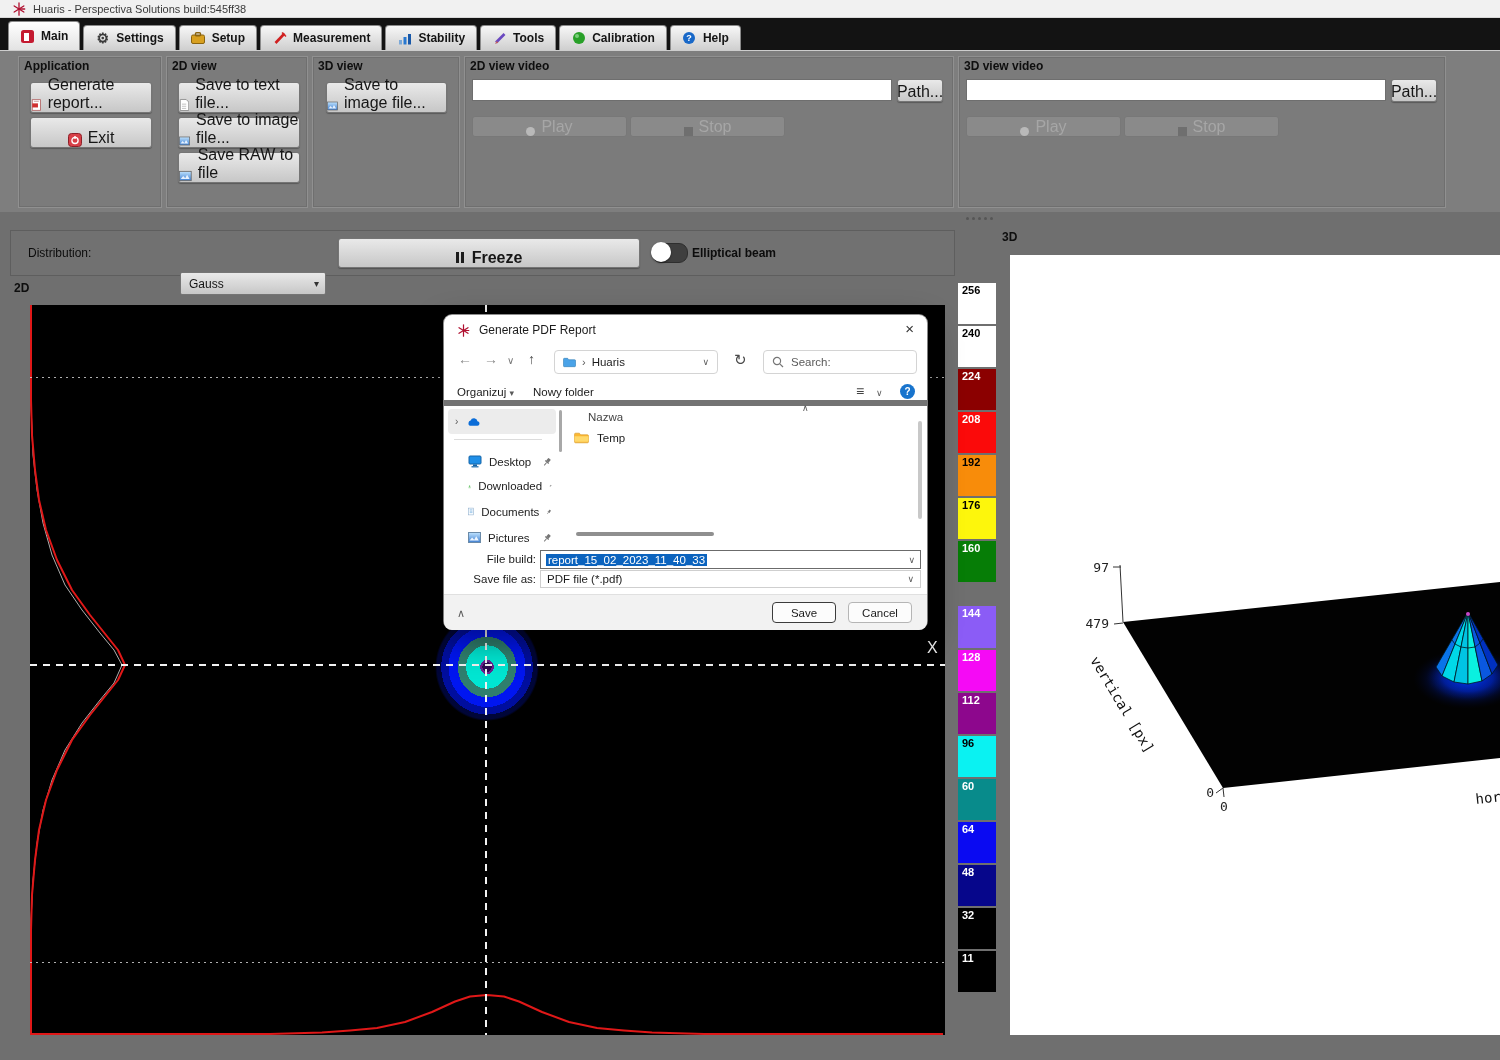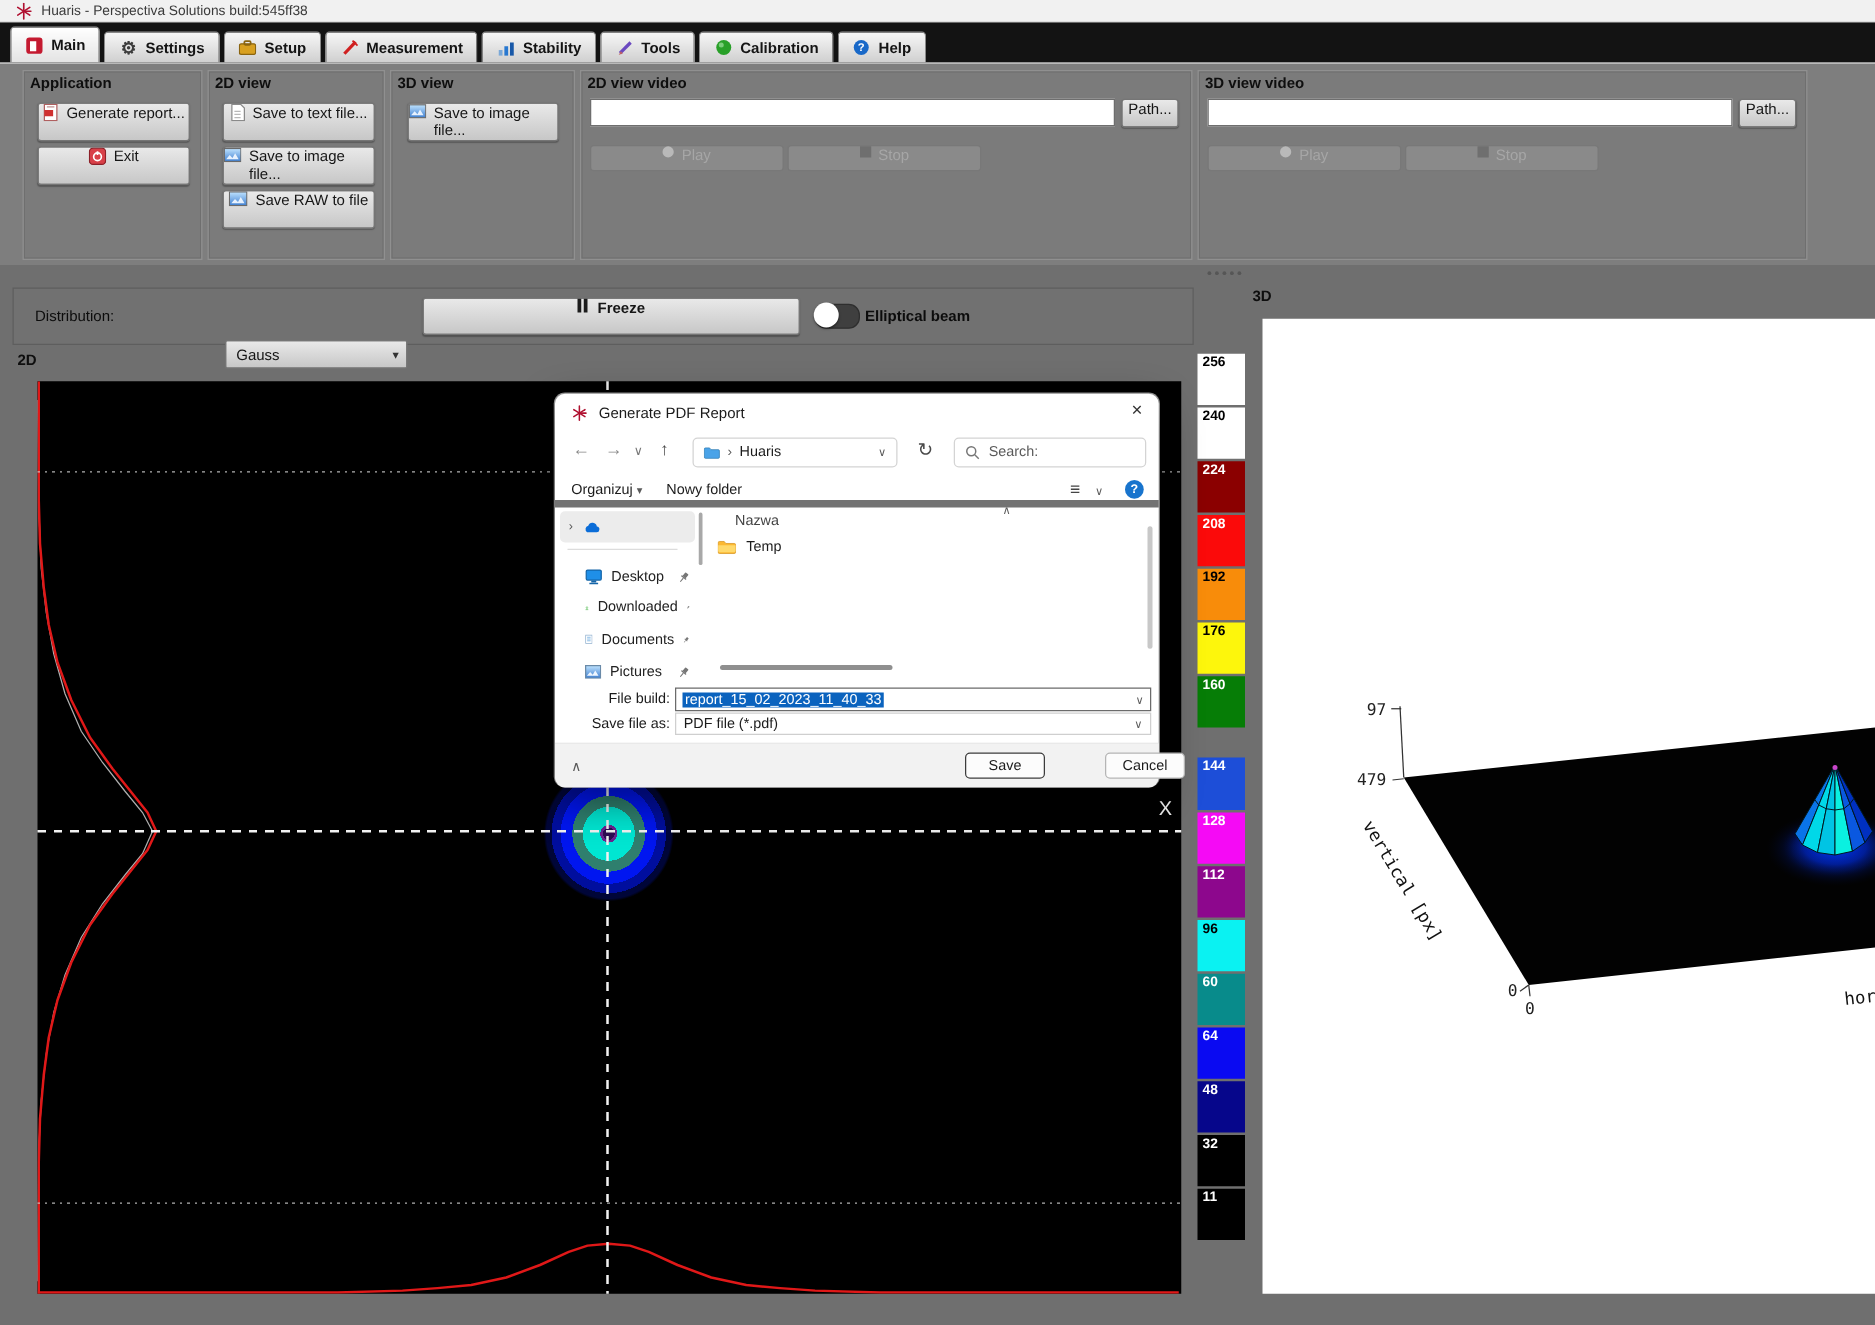--- a/index.html
+++ b/index.html
@@ -15,23 +15,23 @@
   .tab{height:24px;display:flex;align-items:center;gap:6px;padding:0 11px;
        background:linear-gradient(#f7f7f7,#cfcfcf);border:1px solid #8a8a8a;border-bottom:none;
        border-radius:4px 4px 0 0;margin-right:3px;font-size:12px;font-weight:bold;color:#141414;}
   .tab.active{height:28px;background:linear-gradient(#ffffff,#e3e3e3);}
   .tabicon{width:15px;height:15px;display:inline-flex;align-items:center;justify-content:center;}
   
   .toolstrip{position:absolute;left:0;top:50px;width:1500px;height:162px;background:#7e7e7e;
              border-top:1px solid #cdcdcd;box-sizing:border-box;}
   .group{position:absolute;background:#7b7b7b;border:1px solid #909090;box-shadow:inset 0 0 0 1px rgba(90,90,90,.35);}
   .gtitle{position:absolute;top:2px;left:5px;font-size:12px;font-weight:bold;color:#0e0e0e;}
-  .btn{position:absolute;display:flex;align-items:flex-start;justify-content:center;gap:6px;
+  .btn{position:absolute;display:flex;align-items:flex-end;justify-content:center;gap:6px;
        background:linear-gradient(#e9e9e9,#c7c7c7);border:1px solid #757575;border-radius:3px;
-       font-size:12px;color:#161616;box-shadow:0 1px 1px rgba(0,0,0,.28);cursor:default;}
+       font-size:16px;color:#161616;box-shadow:0 1px 1px rgba(0,0,0,.28);cursor:default;}
   .btn.disabled{background:#8a8a8a;border-color:#787878;color:#a6a6a6;box-shadow:none;}
   .tinput{position:absolute;background:#ffffff;border:1px solid #6e6e6e;}
   
   .ctrlbar{position:absolute;left:10px;top:230px;width:945px;height:46px;background:#717171;
            border:1px solid #5e5e5e;box-sizing:border-box;}
   .dropdown{position:absolute;display:flex;align-items:center;background:linear-gradient(#e9e9e9,#c7c7c7);
             border:1px solid #757575;border-radius:2px;font-size:12px;color:#141414;padding-left:8px;box-sizing:border-box;}
   .dropdown .dd-arrow{position:absolute;right:6px;color:#333;font-size:10px;}
   .toggle{position:absolute;width:34px;height:18px;background:#3f3f3f;border-radius:9px;border:1px solid #2e2e2e;}
   .knob{position:absolute;left:-2px;top:-2px;width:20px;height:20px;border-radius:50%;background:#ffffff;
@@ -328,21 +328,21 @@
       </div>
       <div class="cb-seg" style="background: rgb(248, 140, 10);">
         <span style="color: rgb(0, 0, 0);">192</span>
       </div>
       <div class="cb-seg" style="background: rgb(253, 246, 12);">
         <span style="color: rgb(0, 0, 0);">176</span>
       </div>
       <div class="cb-seg" style="background: rgb(6, 125, 6);">
         <span style="color: rgb(255, 255, 255);">160</span>
       </div>
-      <div class="cb-seg" style="background: #1d4ed8; margin-top: 22px;">
+      <div class="cb-seg" style="background: #8b5cf6; margin-top: 22px;">
         <span style="color: rgb(255, 255, 255);">144</span>
       </div>
       <div class="cb-seg" style="background: rgb(245, 10, 245);">
         <span style="color: rgb(255, 255, 255);">128</span>
       </div>
       <div class="cb-seg" style="background: rgb(141, 7, 141);">
         <span style="color: rgb(255, 255, 255);">112</span>
       </div>
       <div class="cb-seg" style="background: rgb(10, 242, 242);">
         <span style="color: rgb(0, 0, 0);">96</span>
@@ -548,19 +548,19 @@
     <div class="combo" style="left:96px;top:255px;width:381px;height:18px;border:1px solid #cfcfcf;padding:0 6px;">
       <span>PDF file (*.pdf)</span>
       <span class="chev" style="margin-left:auto;">∨</span>
     </div>
 
     <div class="dlg-footer">
       <span class="chev" style="position:absolute;left:13px;top:12px;font-size:11px;">∧</span>
       <div class="dlg-btn" style="left:328px;border:1px solid #3c3c3c;">
         <span>Save</span>
       </div>
-      <div class="dlg-btn" style="left:404px;border:1px solid #b5b5b5;margin-left:36px;">
+      <div class="dlg-btn" style="left:404px;border:1px solid #b5b5b5;">
         <span>Cancel</span>
       </div>
     </div>
   </div>
 
 </div>
 
 </body></html>

